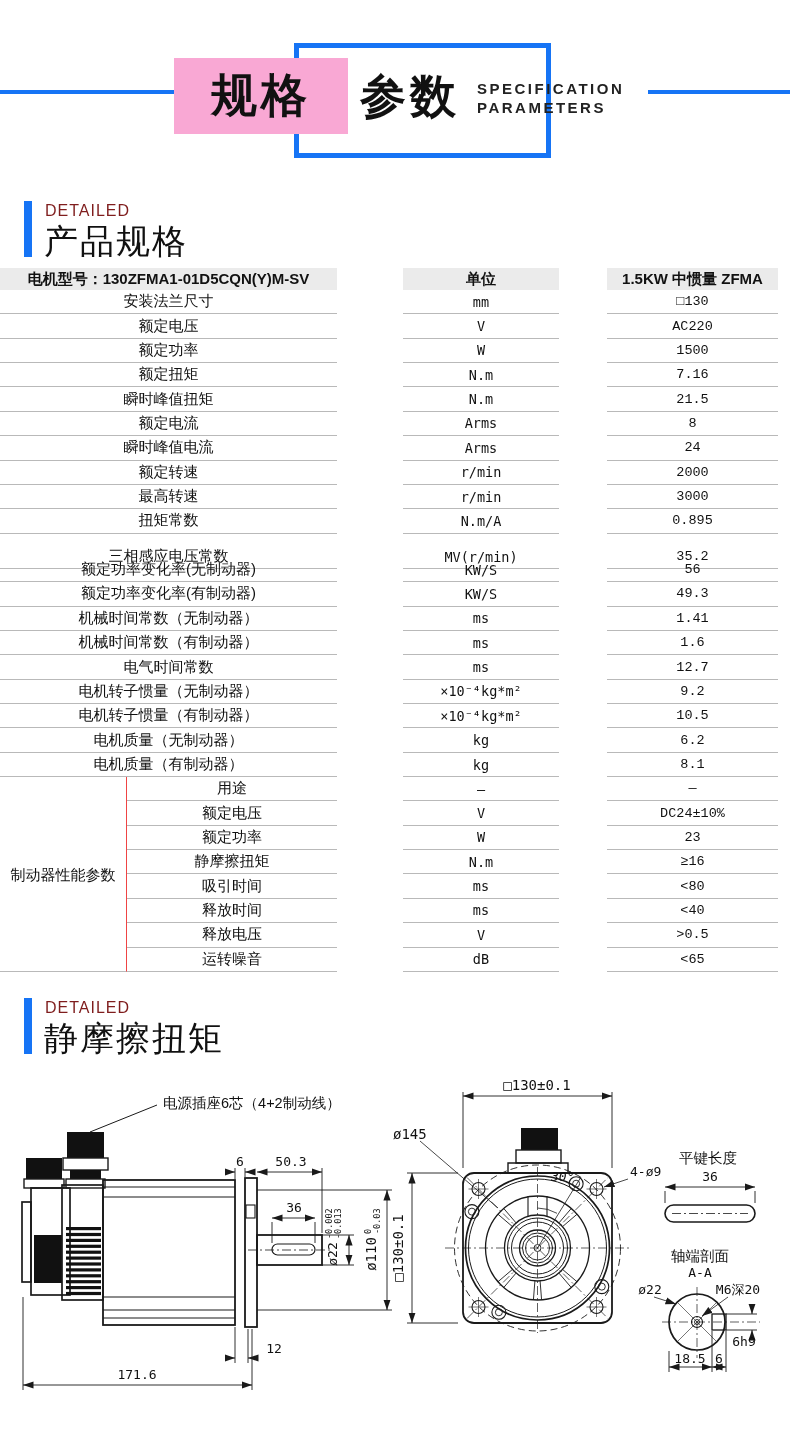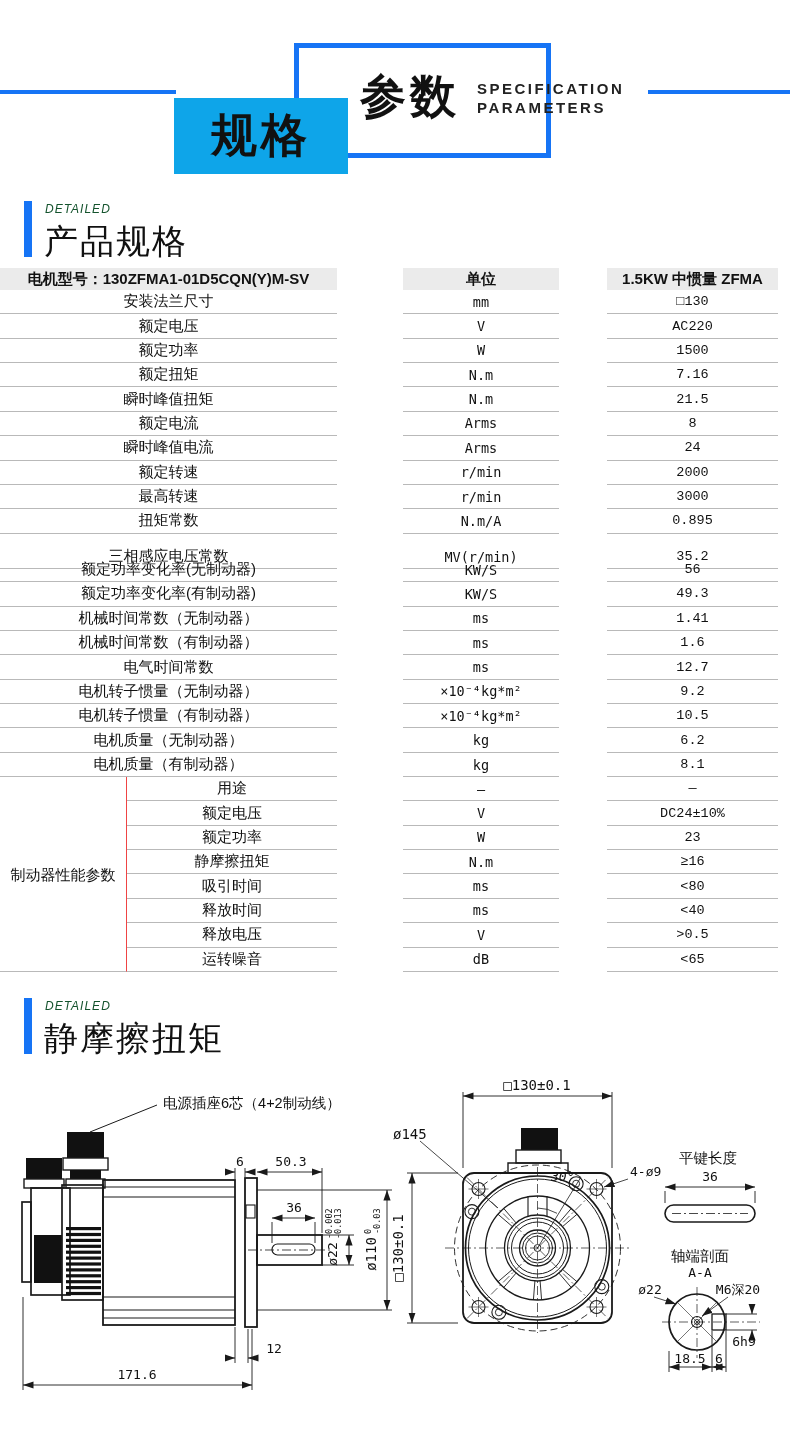--- a/index.html
+++ b/index.html
@@ -1,27 +1,27 @@
 <!DOCTYPE html>
 <html lang="zh"><head>
 <meta charset="utf-8">
 <style>
   html,body{margin:0;padding:0;background:#fff;}
   body{width:790px;height:1441px;position:relative;font-family:"Liberation Sans",sans-serif;color:#111;overflow:hidden;}
   .abs{position:absolute;}
   
   .hline{position:absolute;height:4px;background:#1674f5;top:90px;}
   .outline-box{position:absolute;left:294px;top:43px;width:247px;height:105px;border:5px solid #1674f5;background:transparent;}
-  .cyan-box{position:absolute;left:174px;top:58px;width:174px;height:76px;background:#0ea5e9;display:flex;align-items:center;justify-content:center;margin-top:40px;}
+  .cyan-box{position:absolute;left:174px;top:58px;width:174px;height:76px;background:#f9a8d4;display:flex;align-items:center;justify-content:center;}
   .cyan-box span{font-size:46px;font-weight:bold;color:#111;letter-spacing:4px;}
   .param-txt{position:absolute;left:360px;top:66px;font-size:46px;font-weight:bold;letter-spacing:4px;}
   .spec-en{position:absolute;left:477px;top:79px;font-size:15px;font-weight:bold;letter-spacing:2.5px;color:#222;line-height:19px;white-space:nowrap;}
   
   .sec-bar{position:absolute;width:8px;height:56px;background:#1674f5;}
-  .sec-eyebrow{position:absolute;font-size:12px;color:#14532d;letter-spacing:1px;font-style:italic;}
+  .sec-eyebrow{position:absolute;font-size:16px;color:#7f1d1d;letter-spacing:1px;}
   .sec-title{position:absolute;font-size:34px;font-weight:500;color:#111;letter-spacing:2px;}
   
   .th{position:absolute;height:22px;background:#ebebeb;display:flex;align-items:center;justify-content:center;font-size:15px;font-weight:bold;}
   .trow{position:absolute;left:0;width:624px;height:25px;}
   .cell{position:absolute;top:0;height:24.36px;display:flex;align-items:center;justify-content:center;border-bottom:1px solid #b9b9b9;box-sizing:border-box;}
   .c-name{left:0;width:337px;font-size:15px;}
   .c-name2{left:127px;width:210px;font-size:15px;}
   .c-unit{left:403px;width:156px;font-family:"DejaVu Sans Mono",monospace;font-size:13.5px;}
   .c-val{left:607px;width:171px;font-family:Liberation Mono, monospace;font-size:13.5px;}
   .brake-group{position:absolute;left:0;top:777px;width:127px;height:195px;border-right:1px solid #ef4444;border-bottom:1px solid #b9b9b9;box-sizing:border-box;display:flex;align-items:center;justify-content:center;font-size:15px;line-height:21px;}

